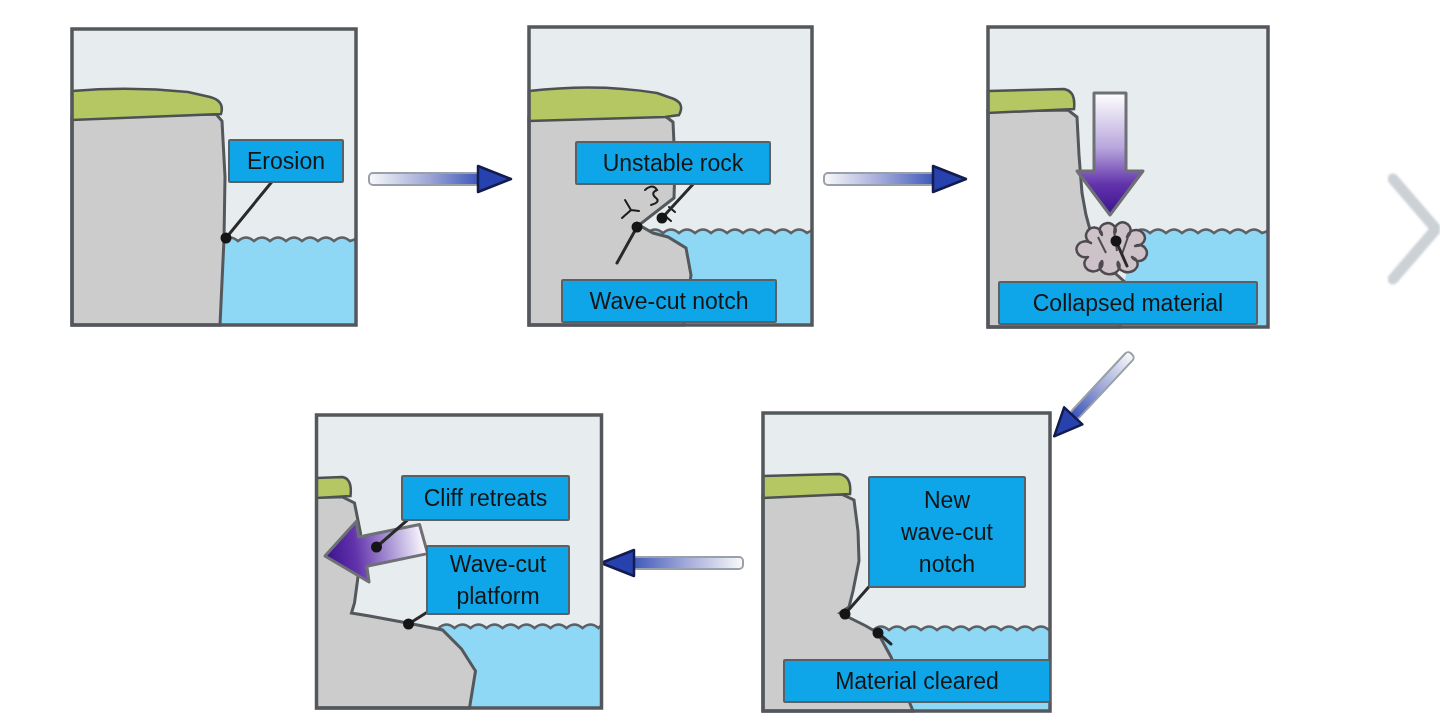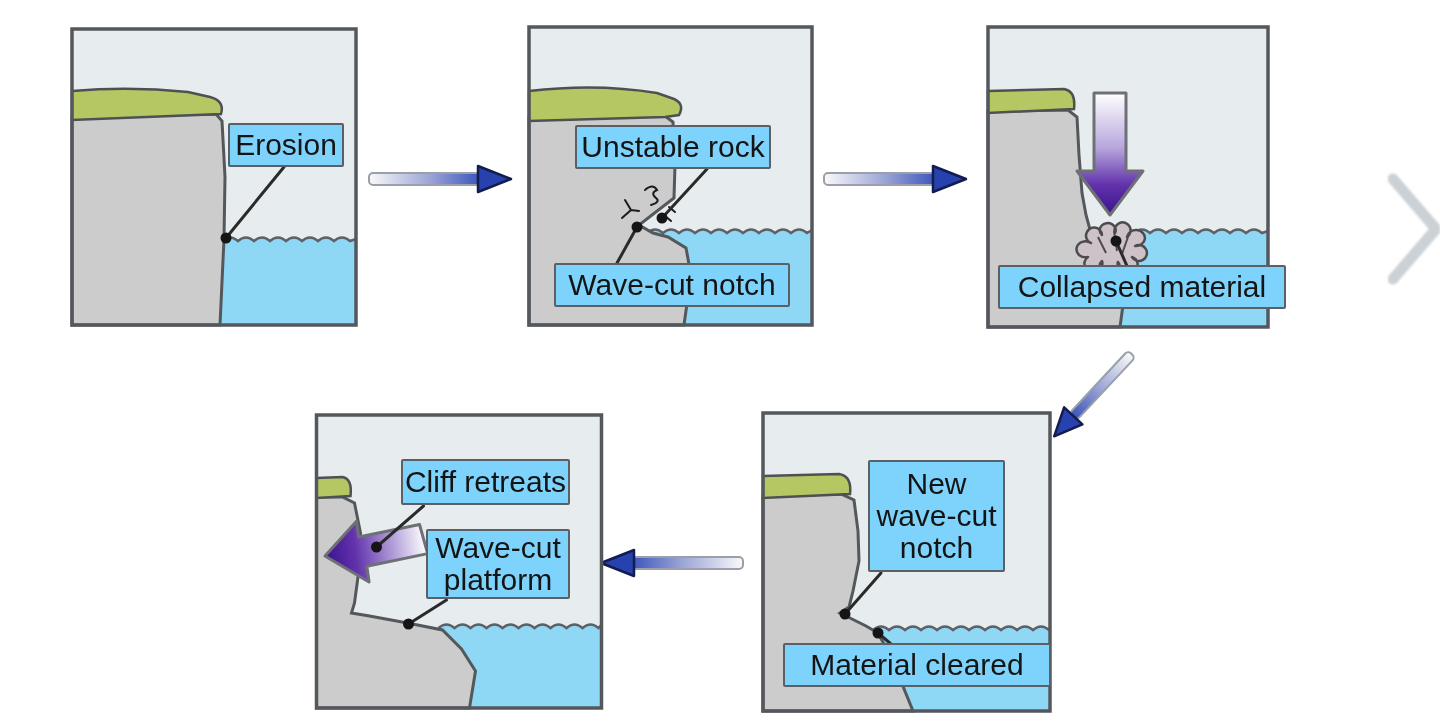--- a/index.html
+++ b/index.html
@@ -1,23 +1,23 @@
 <!DOCTYPE html>
 <html><head>
 <meta charset="utf-8">
 <style>
   html,body{margin:0;padding:0;background:#fff;}
   #stage{position:relative;width:1440px;height:722px;background:#fff;overflow:hidden;
          font-family:"Liberation Sans",sans-serif;}
   .panel{position:absolute;}
   .panel svg{position:absolute;left:0;top:0;width:100%;height:100%;}
   .label{position:absolute;display:flex;align-items:center;justify-content:center;
-         background:#7dd3fc;border:2px solid #5b6064;border-radius:2px;
-         color:#141414;font-size:30px;line-height:32px;text-align:center;
-         white-space:pre-line;box-sizing:border-box;}
+         background:#0ea5e9;border:2px solid #5b6064;border-radius:2px;
+         color:#141414;font-size:23px;line-height:32px;text-align:center;
+         white-space:pre-line;box-sizing:border-box;margin-top:16px;}
   .flow{position:absolute;}
   .chev{position:absolute;filter:blur(1.1px);cursor:pointer;background:none;border:none;padding:0;}
 </style>
 </head>
 <body>
 
 <div id="stage">
 
   <svg width="0" height="0" style="position:absolute" aria-hidden="true">
     <defs>
@@ -79,21 +79,21 @@
         <path d="M118,165 q8,-7 12,0 q-7,3 -1,8 q5,4 -5,7"></path>
         <path d="M137,190 l7,6 M142,182 l6,5"></path>
       </g>
       <line x1="135" y1="193" x2="180" y2="144" stroke="#2a2a2a" stroke-width="3" stroke-linecap="round"></line>
       <line x1="110" y1="202" x2="90" y2="238" stroke="#2a2a2a" stroke-width="3" stroke-linecap="round"></line>
       <circle cx="135" cy="193" r="5.5" fill="#151515"></circle>
       <circle cx="110" cy="202" r="5.5" fill="#151515"></circle>
       <rect x="2" y="2" width="283" height="298" fill="none" stroke="#54585c" stroke-width="3.5"></rect>
     </svg>
     <div class="label" style="left:48px;top:100px;width:196px;height:44px;">Unstable rock</div>
-    <div class="label" style="left:27px;top:238px;width:236px;height:44px;">Wave-cut notch</div>
+    <div class="label" style="left:34px;top:238px;width:216px;height:44px;">Wave-cut notch</div>
   </div>
 
   <div class="flow" style="left:821px;top:161px;width:148px;height:36px;">
     <svg viewBox="0 0 148 36" width="148" height="36">
       <rect x="3" y="12" width="112" height="12" rx="4" fill="url(#gBlueR)" stroke="#9aa0a8" stroke-width="2"></rect>
       <path d="M112,5 L145,18 L112,31 Z" fill="#2742ae" stroke="#131c4e" stroke-width="2.5" stroke-linejoin="round"></path>
     </svg>
   </div>
 
   <div class="panel" style="left:986px;top:25px;width:284px;height:304px;">
@@ -105,21 +105,21 @@
       <path d="M2,66 L78,64 Q90,66 88,84 L2,88 Z" stroke="#4d5154" stroke-width="2.5" fill="#b5c763"></path>
       <path d="M108,68 L140,68 L140,146 L157,146 L124,190 L91,146 L108,146 Z" fill="url(#gPurpD)" stroke="#6e7076" stroke-width="3" stroke-linejoin="round"></path>
       <g>
         <path d="M102,232 a9,8 0 1,1 3,-14 a8,8 0 1,1 11,-8 a8,7 0 1,1 13,-2 a8,8 0 1,1 12,4 a9,8 0 1,1 8,9 a8,8 0 1,1 -3,11 a10,8 0 1,1 -14,5 a10,8 0 1,1 -16,-1 a9,8 0 1,1 -14,-4 z" fill="#cdc2c8" stroke="#4e4a50" stroke-width="2.5" stroke-linejoin="round"></path>
         <path d="M112,212 l8,16 M128,206 l3,20 M142,212 l-6,17" fill="none" stroke="#4e4a50" stroke-width="2"></path>
       </g>
       <line x1="130" y1="216" x2="141" y2="241" stroke="#2a2a2a" stroke-width="3" stroke-linecap="round"></line>
       <circle cx="130" cy="216" r="5.5" fill="#151515"></circle>
       <rect x="2" y="2" width="280" height="300" fill="none" stroke="#54585c" stroke-width="3.5"></rect>
     </svg>
-    <div class="label" style="left:12px;top:240px;width:288px;height:44px;">Collapsed material</div>
+    <div class="label" style="left:12px;top:240px;width:260px;height:44px;">Collapsed material</div>
   </div>
 
   <div class="flow" style="left:1032px;top:333px;width:120px;height:120px;">
     <svg viewBox="0 0 120 120" width="120" height="120">
       <g transform="translate(60,62) rotate(133) translate(-60,-15)">
         <rect x="3" y="9" width="86" height="10" rx="4" fill="url(#gBlueR)" stroke="#9aa0a8" stroke-width="2"></rect>
         <path d="M88,2 L116,14.5 L88,27 Z" fill="#2742ae" stroke="#131c4e" stroke-width="2.5" stroke-linejoin="round"></path>
       </g>
     </svg>
   </div>
@@ -130,21 +130,21 @@
       <path d="M112,219 q8,-7 16,0 q8,-7 16,0 q8,-7 16,0 q8,-7 16,0 q8,-7 16,0 q8,-7 16,0 q8,-7 16,0 q8,-7 16,0 q8,-7 16,0 q8,-7 16,0 q8,-7 16,0 L289,217 L289,300 L140,300 Z" fill="#8ed8f6"></path>
       <path d="M112,219 q8,-7 16,0 q8,-7 16,0 q8,-7 16,0 q8,-7 16,0 q8,-7 16,0 q8,-7 16,0 q8,-7 16,0 q8,-7 16,0 q8,-7 16,0 q8,-7 16,0 q8,-7 16,0 L289,217" fill="none" stroke="#5d6165" stroke-width="2.5"></path>
       <path d="M2,85 L80,83 L93,89 L97,120 L98,150 L92,180 L88,196 L79,202 L93,209 L105,215 L117,222 L130,246 L152,300 L2,300 Z" stroke="#54585c" stroke-width="3" fill="#cbcccb"></path>
       <path d="M2,65 L78,63 Q91,65 89,83 L2,87 Z" stroke="#4d5154" stroke-width="2.5" fill="#b5c763"></path>
       <line x1="120" y1="162" x2="84" y2="203" stroke="#2a2a2a" stroke-width="3" stroke-linecap="round"></line>
       <line x1="117" y1="222" x2="130" y2="233" stroke="#2a2a2a" stroke-width="3" stroke-linecap="round"></line>
       <circle cx="84" cy="203" r="5.5" fill="#151515"></circle>
       <circle cx="117" cy="222" r="5.5" fill="#151515"></circle>
       <rect x="2" y="2" width="287" height="298" fill="none" stroke="#54585c" stroke-width="3.5"></rect>
     </svg>
-    <div class="label" style="left:107px;top:49px;width:137px;height:112px;">New
+    <div class="label" style="left:107px;top:49px;width:158px;height:112px;">New
 wave-cut
 notch</div>
     <div class="label" style="left:22px;top:232px;width:268px;height:44px;">Material cleared</div>
   </div>
 
   <div class="flow" style="left:598px;top:545px;width:148px;height:36px;">
     <svg viewBox="0 0 148 36" width="148" height="36">
       <rect x="33" y="12" width="112" height="12" rx="4" fill="url(#gBlueL)" stroke="#9aa0a8" stroke-width="2"></rect>
       <path d="M36,5 L3,18 L36,31 Z" fill="#2742ae" stroke="#131c4e" stroke-width="2.5" stroke-linejoin="round"></path>
     </svg>

